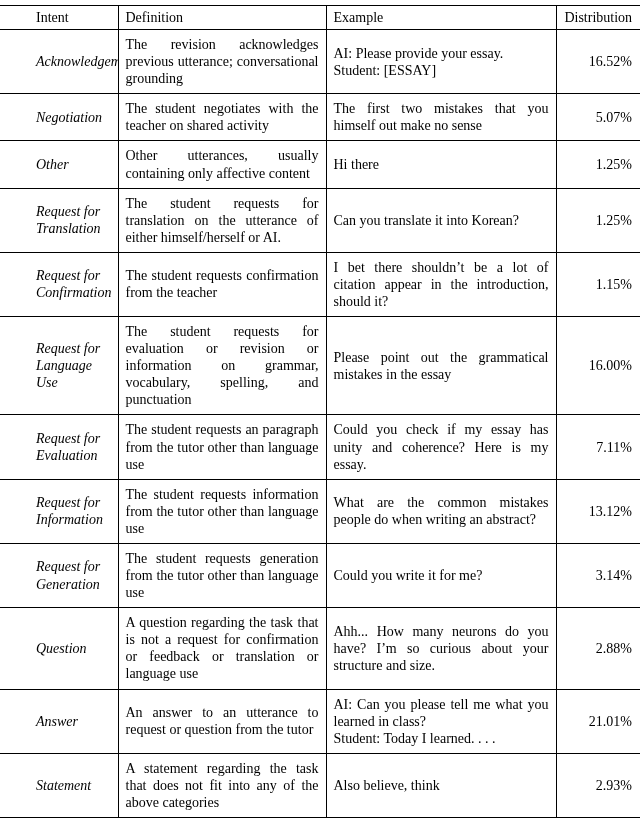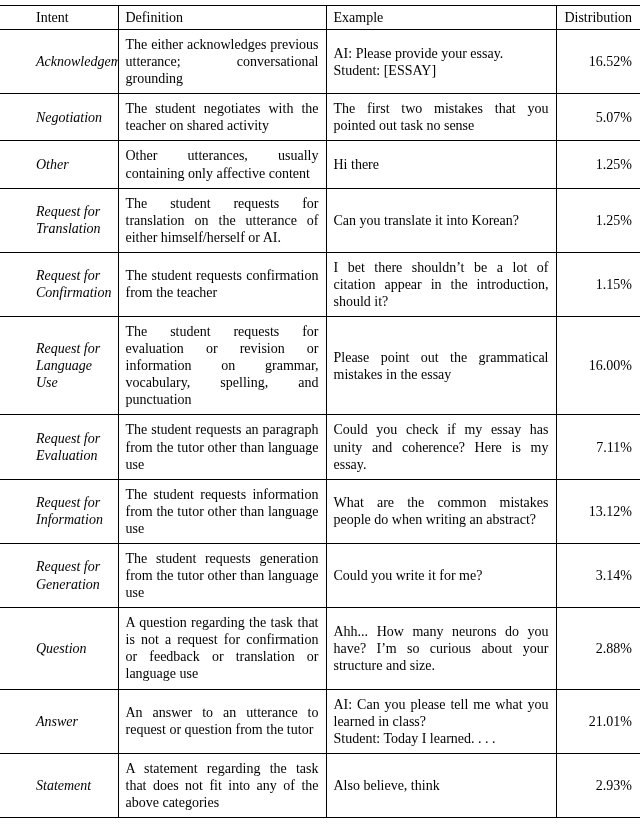--- a/index.html
+++ b/index.html
@@ -90,29 +90,29 @@
       <tr>
         <th class="col-intent">Intent</th>
         <th class="col-definition">Definition</th>
         <th class="col-example">Example</th>
         <th class="col-distribution">Distribution</th>
       </tr>
     </thead>
     <tbody>
       <tr>
         <td class="cell-intent">Acknowledgement</td>
-        <td class="cell-definition">The either acknowledges previous utterance; conversational grounding</td>
+        <td class="cell-definition">The revision acknowledges previous utterance; conversational grounding</td>
         <td class="cell-example">AI: Please provide your essay.
 Student: [ESSAY]</td>
         <td class="cell-distribution">16.52%</td>
       </tr>
       <tr>
         <td class="cell-intent">Negotiation</td>
         <td class="cell-definition">The student negotiates with the teacher on shared activity</td>
-        <td class="cell-example">The first two mistakes that you pointed out task no sense</td>
+        <td class="cell-example">The first two mistakes that you himself out make no sense</td>
         <td class="cell-distribution">5.07%</td>
       </tr>
       <tr>
         <td class="cell-intent">Other</td>
         <td class="cell-definition">Other utterances, usually containing only affective content</td>
         <td class="cell-example">Hi there</td>
         <td class="cell-distribution">1.25%</td>
       </tr>
       <tr>
         <td class="cell-intent">Request for Translation</td>

